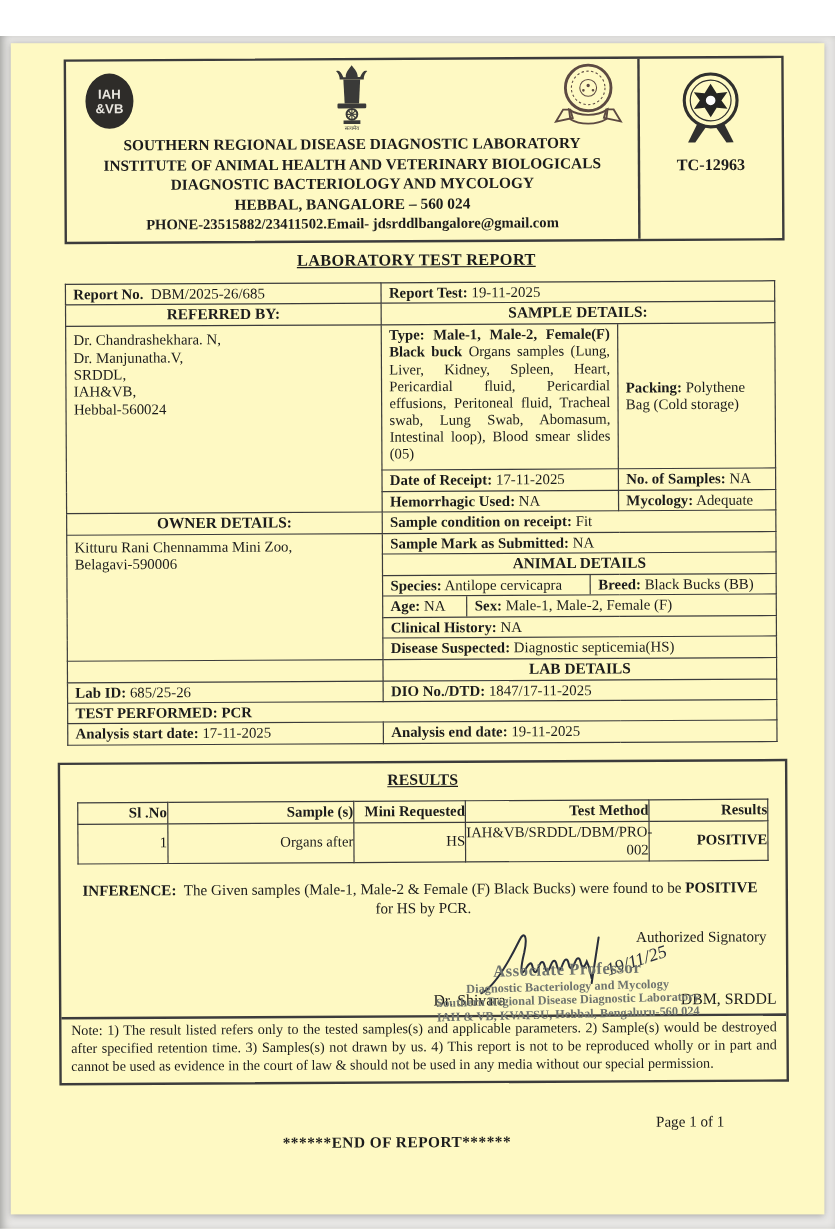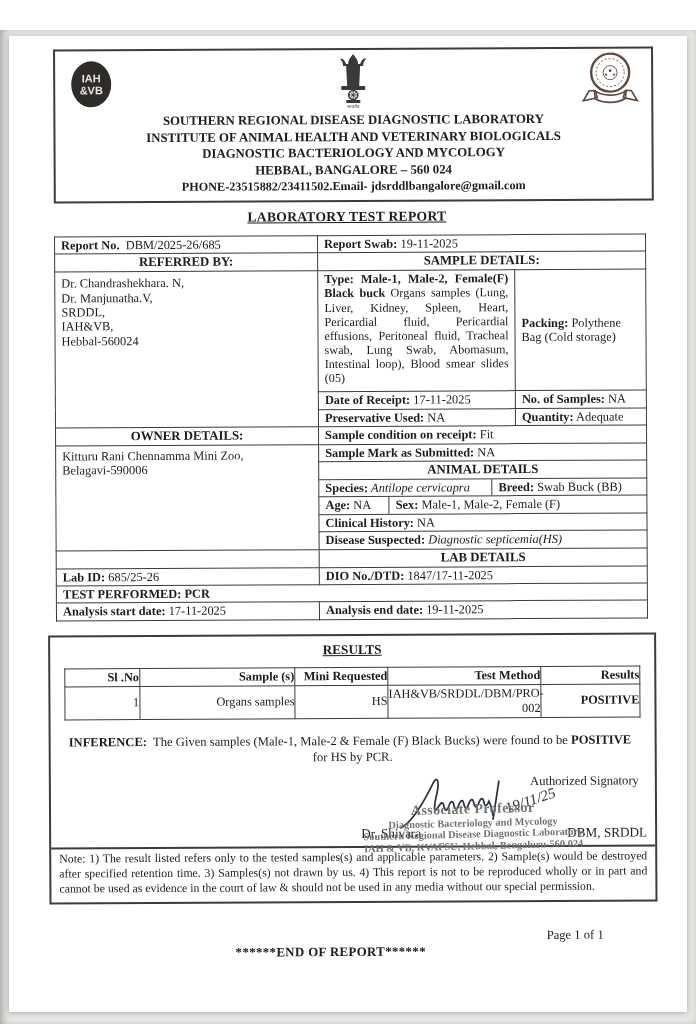--- a/index.html
+++ b/index.html
@@ -9,26 +9,26 @@
     font-family:"Liberation Serif","DejaVu Serif",serif;
     color:#1c1c1c;
   }
   .photo-frame{
     position:absolute;left:0;top:30px;width:696px;height:994px;
     background:#e8e7e5;
     box-shadow:inset 6px 0 8px -4px #9a9a98, inset -3px 0 6px -3px #cfcecc;
   }
   .page{
     position:absolute;left:9px;top:6px;width:678px;height:976px;
-    background:#ffffff;
+    background:#fef9c3;
     box-shadow:0 1px 5px rgba(60,60,60,.35);
   }
   .tilt{position:absolute;inset:0;transform:rotate(-0.3deg);transform-origin:50% 40%;}
   .b{font-weight:bold;}
-  .it{font-style:italic;}
+  .it{}
   
   .header-box{
     margin:12px 32px 0 46px;border:2px solid #3c3c3c;display:flex;height:150px;
   }
   .header-left{flex:1;position:relative;}
   .logo-row{height:62px;position:relative;}
   .logo-iahvb{position:absolute;left:14px;top:8px;}
   .logo-ashoka{position:absolute;left:50%;top:2px;transform:translateX(-50%);}
   .logo-kvafsu{position:absolute;right:12px;top:2px;}
   .org-lines{text-align:center;font-weight:bold;font-size:12.8px;line-height:1.3;}
@@ -133,38 +133,51 @@
         </span>
       </div>
       <div class="org-lines">
         <div>SOUTHERN REGIONAL DISEASE DIAGNOSTIC LABORATORY</div>
         <div>INSTITUTE OF ANIMAL HEALTH AND VETERINARY BIOLOGICALS</div>
         <div>DIAGNOSTIC BACTERIOLOGY AND MYCOLOGY</div>
         <div>HEBBAL, BANGALORE – 560 024</div>
         <div class="phone">PHONE-23515882/23411502.Email- jdsrddlbangalore@gmail.com</div>
       </div>
     </div>
+    <div class="header-right">
+      <span>
+        <svg width="66" height="64" viewBox="0 0 66 64">
+          <circle cx="33" cy="25" r="22" fill="none" stroke="#30302e" stroke-width="2.6"></circle>
+          <circle cx="33" cy="25" r="17" fill="none" stroke="#30302e" stroke-width="1"></circle>
+          <path d="M33 11 L38 19 L47 18 L42 25 L47 32 L38 31 L33 39 L28 31 L19 32 L24 25 L19 18 L28 19 Z" fill="#252523"></path>
+          <circle cx="33" cy="25" r="4" fill="#fdfdfc"></circle>
+          <path d="M22 44 L14 60 L20 60 L29 47 Z" fill="#30302e"></path>
+          <path d="M44 44 L52 60 L46 60 L37 47 Z" fill="#30302e"></path>
+        </svg>
+      </span>
+      <div class="tc-code">TC-12963</div>
+    </div>
   </div>
 
   <div class="report-title">LABORATORY TEST REPORT</div>
 
   <table class="main">
     <colgroup>
             <col style="width:263px">
             <col style="width:197px">
             <col style="width:131px">
           </colgroup>
     <tbody>
             <tr>
       <td>
         <span class="b">Report No.</span>&nbsp;
         <span>DBM/2025-26/685</span>
       </td>
       <td colspan="2">
-        <span class="b">Report Swab:</span>
+        <span class="b">Report Test:</span>
         <span>19-11-2025</span>
       </td>
     </tr>
     <tr>
       <td class="hdr">REFERRED BY:</td>
       <td colspan="2" class="hdr">SAMPLE DETAILS:</td>
     </tr>
     <tr>
       <td rowspan="3" style="padding-top:4px;">
         <div>Dr. Chandrashekhara. N,</div>
@@ -188,25 +201,25 @@
         <span class="b">Date of Receipt:</span>
         <span>17-11-2025</span>
       </td>
       <td>
         <span class="b">No. of Samples:</span>
         <span>NA</span>
       </td>
     </tr>
     <tr>
       <td>
-        <span class="b">Preservative Used:</span>
+        <span class="b">Hemorrhagic Used:</span>
         <span>NA</span>
       </td>
       <td>
-        <span class="b">Quantity:</span>
+        <span class="b">Mycology:</span>
         <span>Adequate</span>
       </td>
     </tr>
     <tr>
       <td class="hdr">OWNER DETAILS:</td>
       <td colspan="2">
         <span class="b">Sample condition on receipt:</span>
         <span>Fit</span>
       </td>
     </tr>
@@ -225,21 +238,21 @@
     </tr>
     <tr>
       <td colspan="2" class="nopad">
         <div class="split">
           <div class="cut" style="width:49%;">
             <span class="b">Species:</span>
             <span class="it">Antilope cervicapra</span>
           </div>
           <div style="flex:1;">
             <span class="b">Breed:</span>
-            <span>Swab Buck (BB)</span>
+            <span>Black Bucks (BB)</span>
           </div>
         </div>
       </td>
     </tr>
     <tr>
       <td colspan="2" class="nopad">
         <div class="split">
           <div class="cut" style="width:17.5%;">
             <span class="b">Age:</span>
             <span>NA</span>
@@ -310,21 +323,21 @@
       <tbody>
               <tr>
         <th>Sl .No</th>
         <th>Sample (s)</th>
         <th>Mini Requested</th>
         <th>Test Method</th>
         <th>Results</th>
       </tr>
       <tr>
         <td>1</td>
-        <td>Organs samples</td>
+        <td>Organs after</td>
         <td>HS</td>
         <td>IAH&amp;VB/SRDDL/DBM/PRO-002</td>
         <td class="b">POSITIVE</td>
       </tr>
     </tbody>
           </table>
 
     <div class="inference">
       <span class="b">INFERENCE:</span>&nbsp;
       <span>The Given samples (Male-1, Male-2 &amp; Female (F) Black Bucks) were found to be</span>

